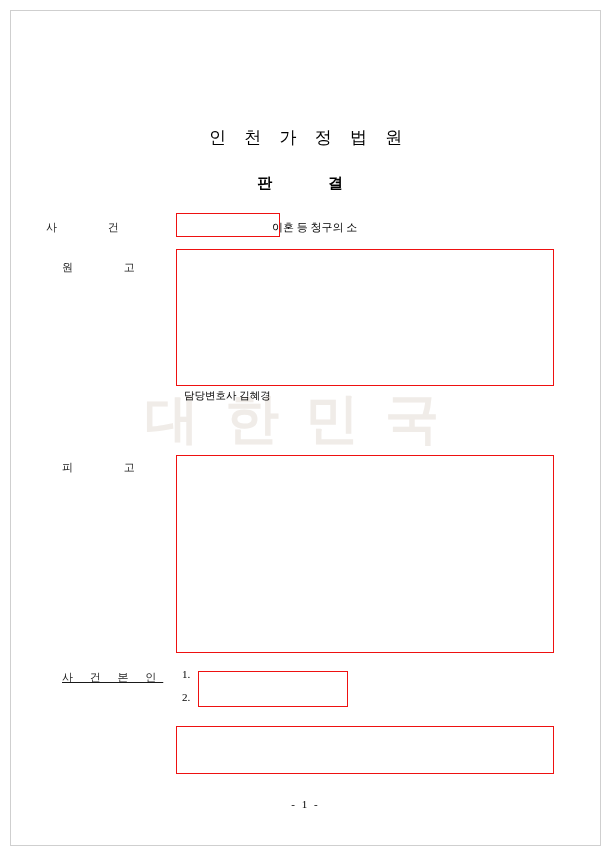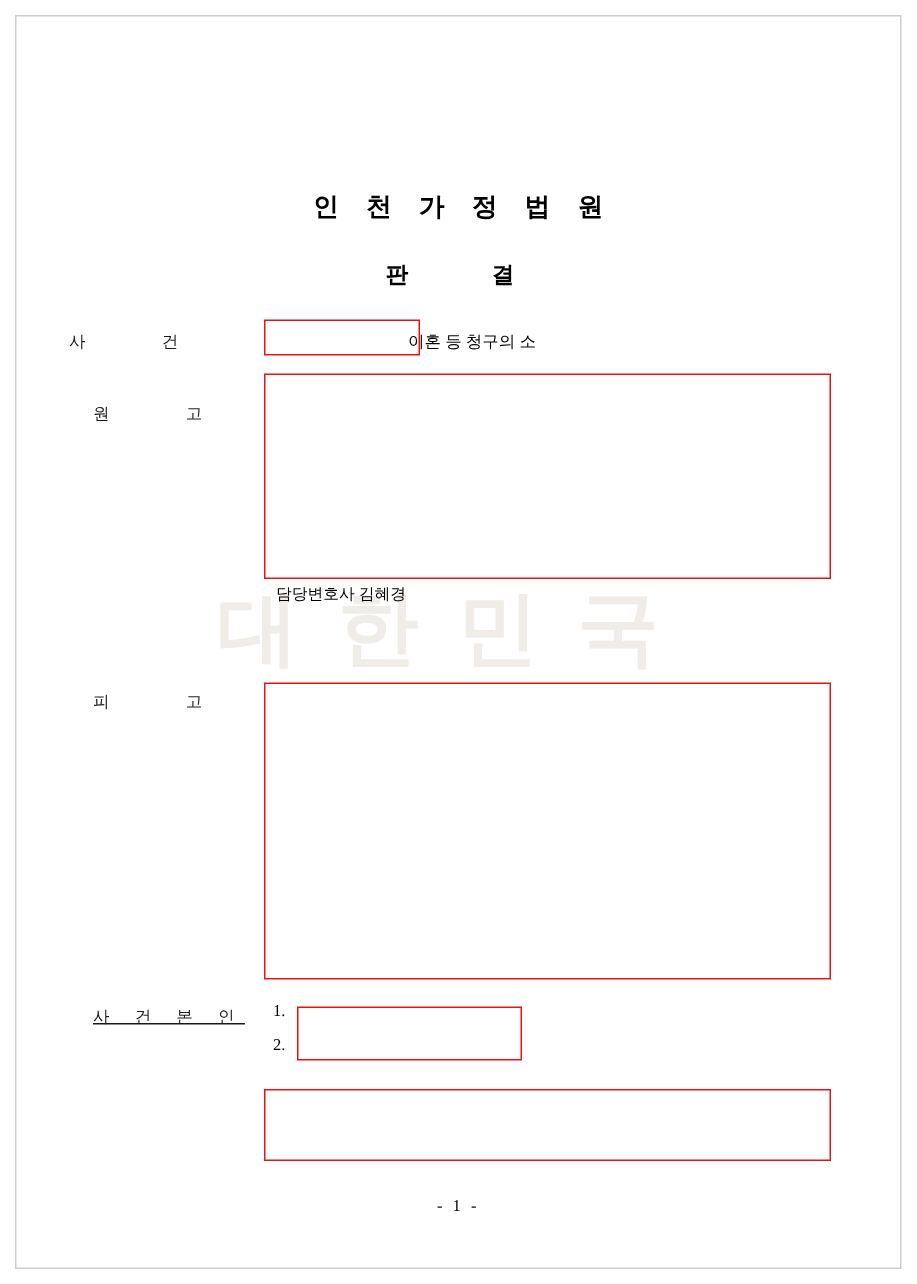--- a/index.html
+++ b/index.html
@@ -29,21 +29,21 @@
     box-sizing: border-box;
     pointer-events: none;
   }
   .court-title {
     position: absolute;
     left: 0;
     top: 126px;
     width: 611px;
     text-align: center;
     font-size: 17px;
-    font-weight: bold;
+    font-weight: normal;
     letter-spacing: 7px;
     text-indent: 7px;
   }
   .doc-type {
     position: absolute;
     left: 0;
     top: 174px;
     width: 600px;
     text-align: center;
     font-size: 15px;
@@ -57,21 +57,21 @@
     color: #1a1a1a;
     white-space: nowrap;
   }
   .label-sagun {
     left: 46px;
     top: 220px;
     letter-spacing: 24px;
   }
   .label-wongo {
     left: 62px;
-    top: 268px;
+    top: 260px;
     letter-spacing: 24px;
   }
   .label-pigo {
     left: 62px;
     top: 460px;
     letter-spacing: 24px;
   }
   .label-bonin {
     left: 62px;
     top: 670px;

